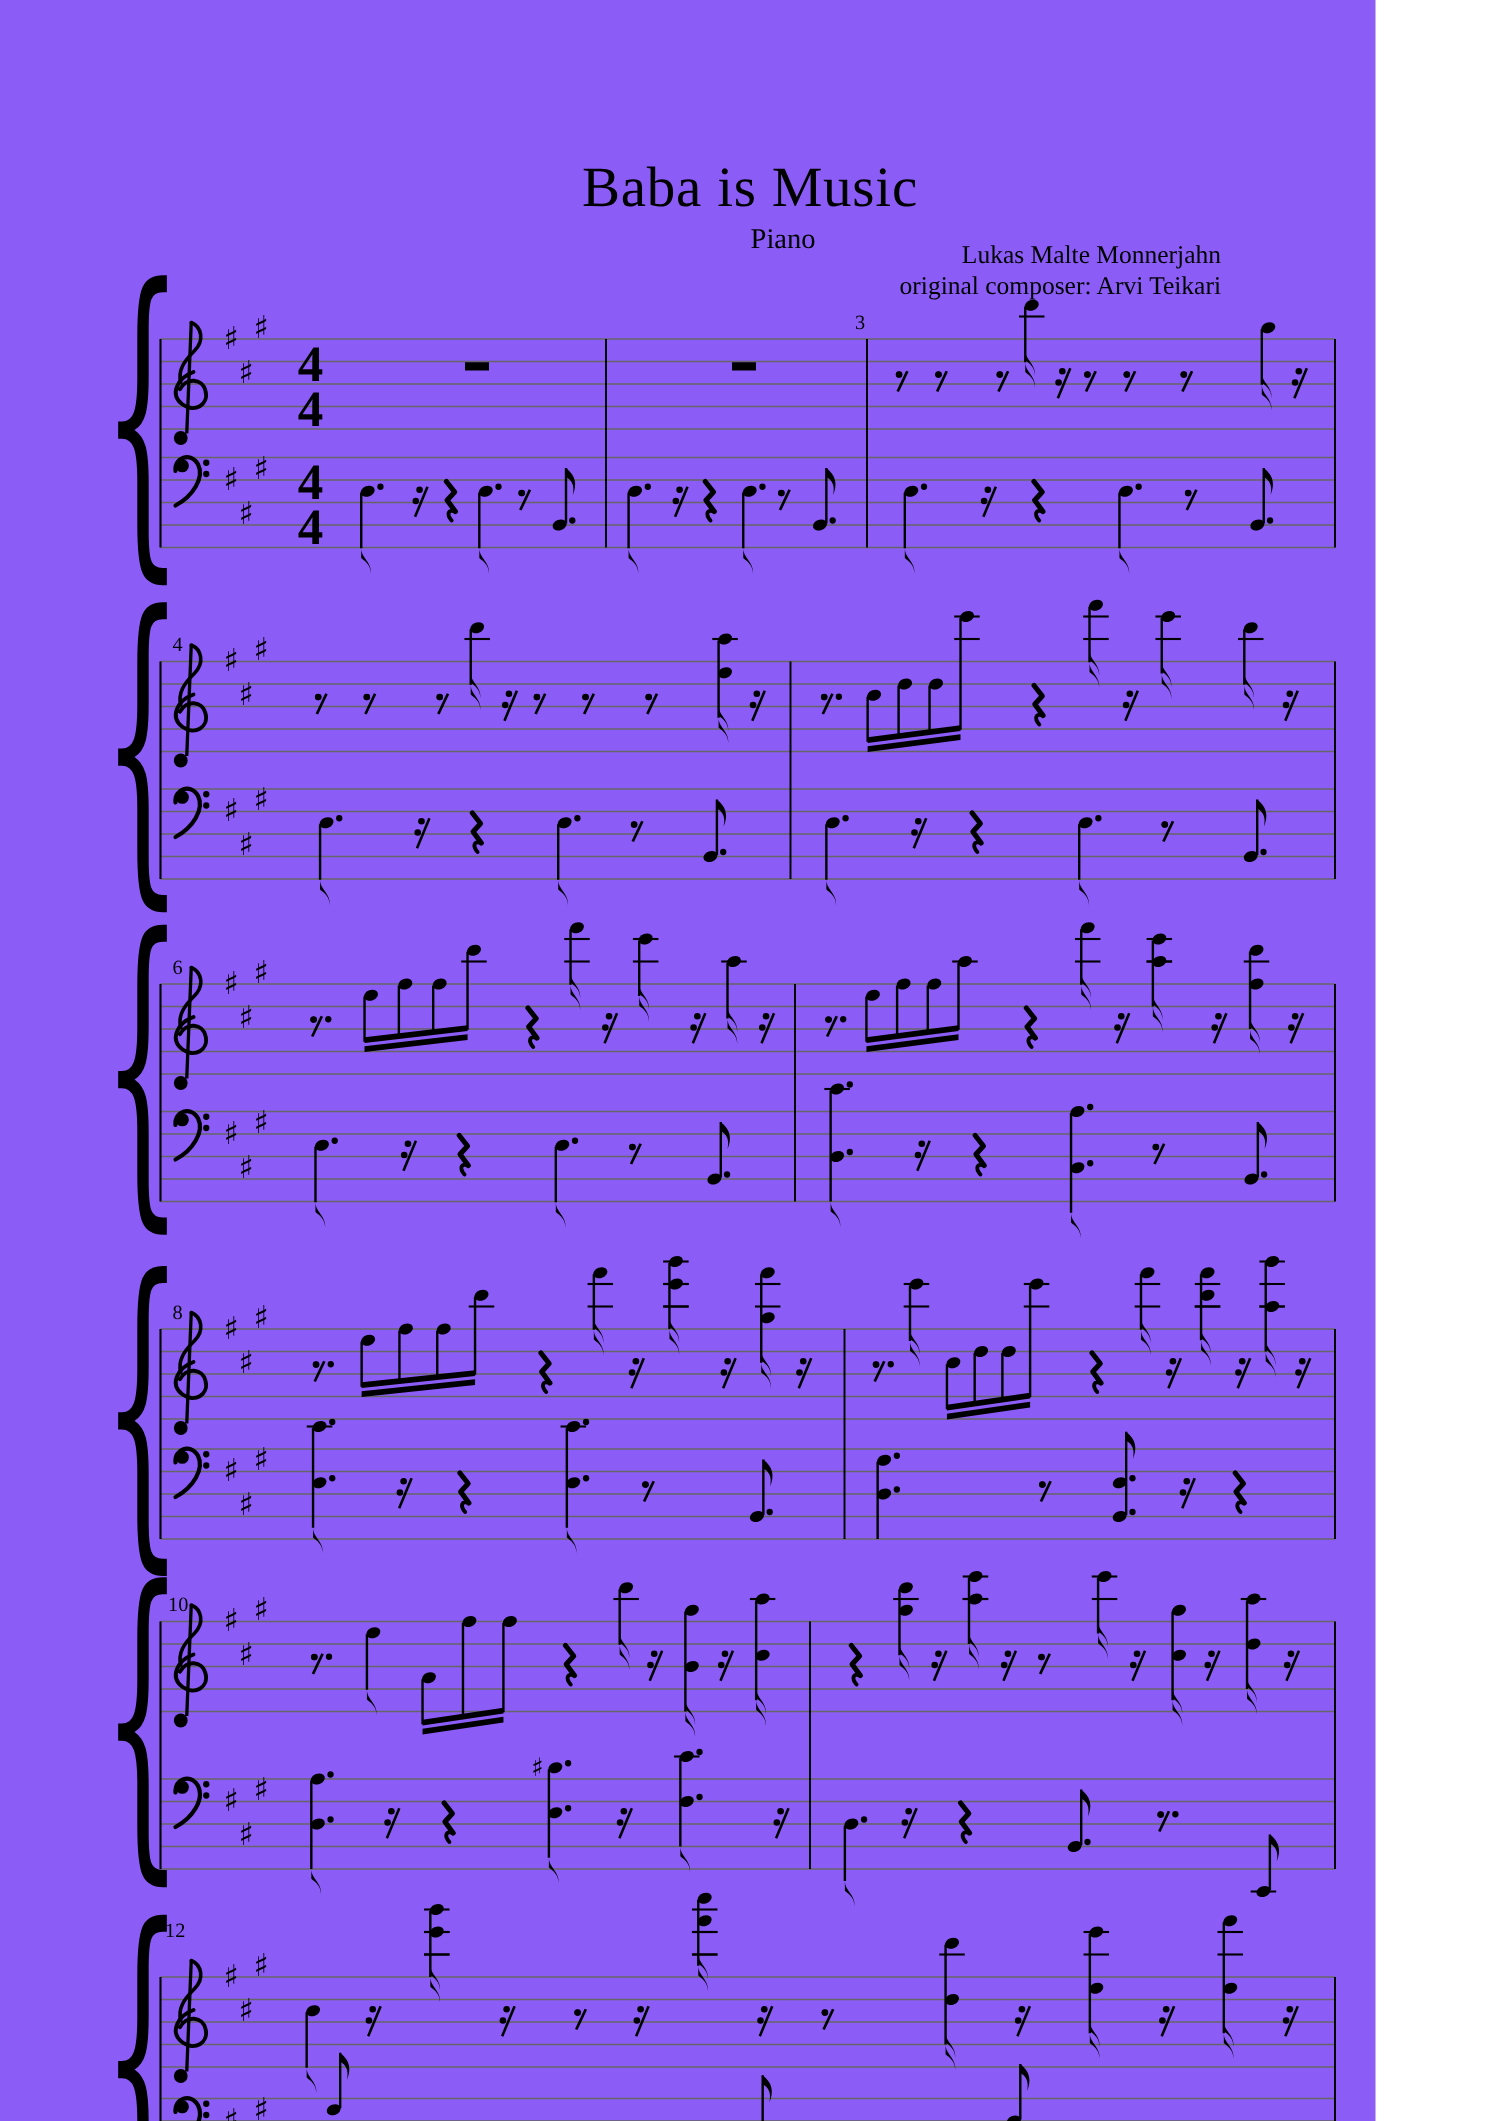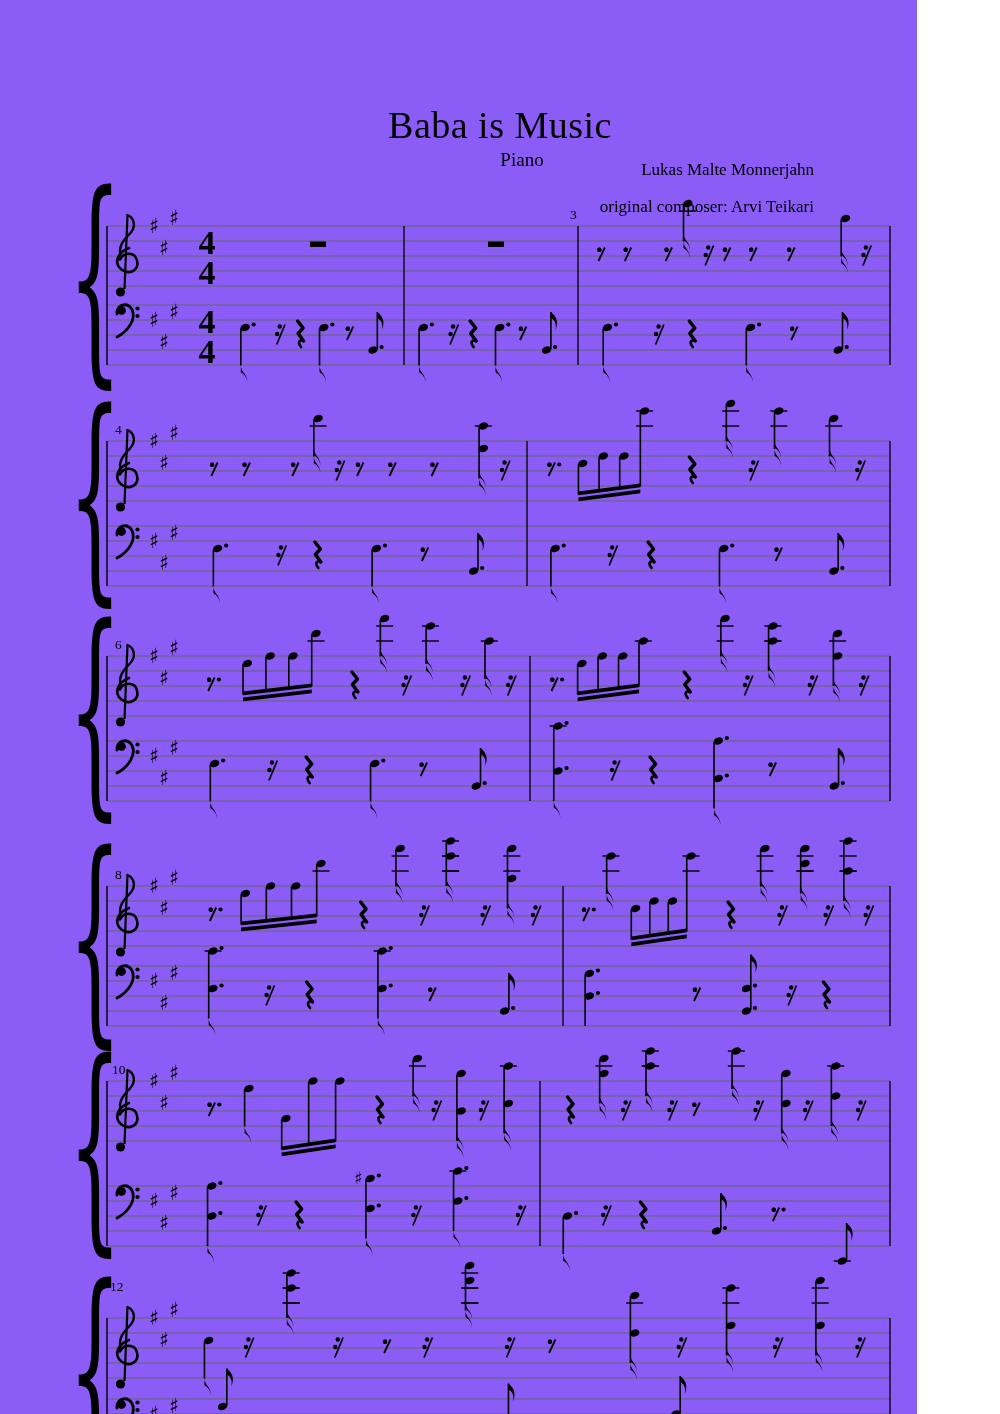--- a/index.html
+++ b/index.html
@@ -2,21 +2,21 @@
 <html><head>
 <meta charset="utf-8">
 <style>
   html,body{margin:0;padding:0;background:#fff;}
   .page{position:relative;width:917px;height:1414px;background:#8b5cf6;overflow:hidden;
         font-family:"Liberation Serif","DejaVu Serif",serif;color:#000;}
   .title{position:absolute;top:103px;left:0;width:1000px;text-align:center;
          font-size:38px;letter-spacing:0.5px;}
   .subtitle{position:absolute;top:149px;left:0;width:1000px;text-align:center;font-size:19px;padding-left:22px;}
   .credit1{position:absolute;top:160px;right:103px;font-size:17px;text-align:center;}
-  .credit2{position:absolute;top:181px;right:103px;font-size:17px;text-align:right;margin-top:16px;}
+  .credit2{position:absolute;top:181px;right:103px;font-size:17px;text-align:right;}
   #score-svg{position:absolute;left:0;top:0;}
 </style>
 </head>
 <body>
 
 <div class="page">
   <div class="title">Baba is Music</div>
   <div class="subtitle">Piano</div>
   <div class="credit1">Lukas Malte Monnerjahn</div>
   <div class="credit2">original composer: Arvi Teikari</div>

